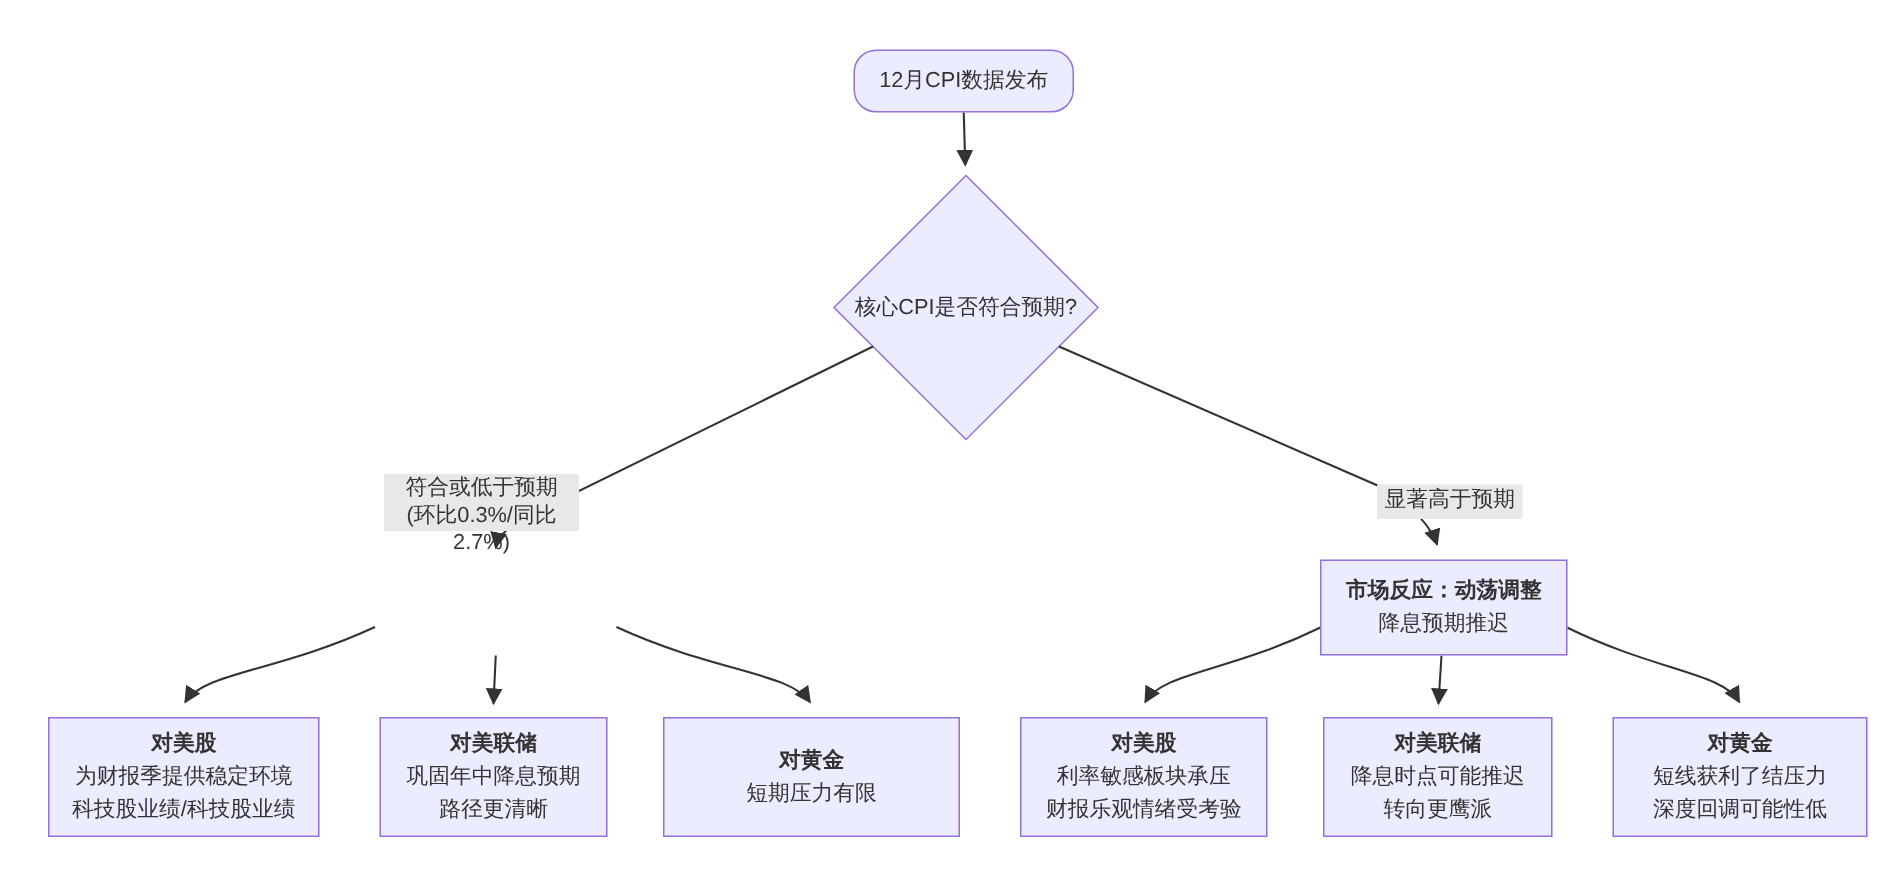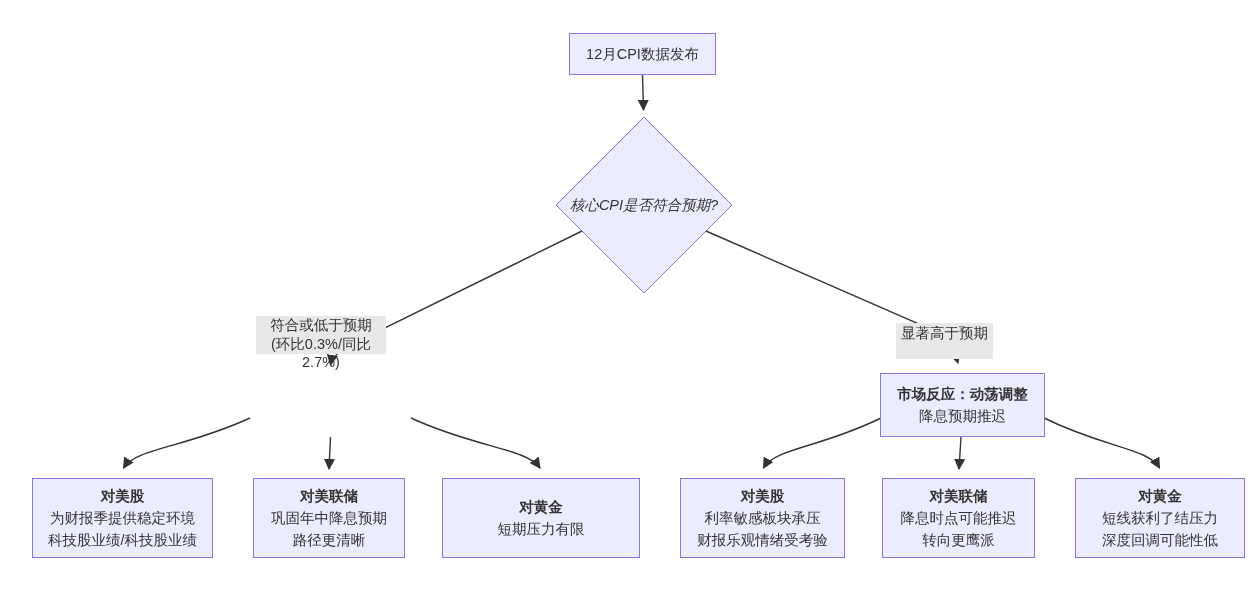--- a/index.html
+++ b/index.html
@@ -41,21 +41,20 @@
   .node .title { font-weight: bold; }
   .diamond-label {
     position: absolute;
     left: 556px;
     top: 195px;
     width: 176px;
     text-align: center;
     font-size: 14.5px;
     line-height: 20px;
     color: var(--text);
-    font-style: italic;
   }
   .edge-label {
     position: absolute;
     box-sizing: border-box;
     background: var(--edge-label-bg);
     text-align: center;
     font-size: 14.5px;
     line-height: 18.5px;
     padding: 0 2px;
     color: var(--text);
@@ -83,31 +82,31 @@
 
     <path class="edge-path" d="M 250,418 C 185,448 136,448 123.5,468" marker-end="url(#arrow)"></path>
     <path class="edge-path" d="M 330.5,437 L 329,469" marker-end="url(#arrow)"></path>
     <path class="edge-path" d="M 411,418 C 476,448 526,448 540,468" marker-end="url(#arrow)"></path>
 
     <path class="edge-path" d="M 881,418 C 820,448 775,448 763.5,468" marker-end="url(#arrow)"></path>
     <path class="edge-path" d="M 961,437 L 959,469" marker-end="url(#arrow)"></path>
     <path class="edge-path" d="M 1044,418 C 1105,448 1148,448 1159.5,468" marker-end="url(#arrow)"></path>
   </svg>
 
-  <div class="node" style="left:569px; top:33px; width:147px; height:42px;">
+  <div class="node" style="left:569px; top:33px; width:147px; height:42px;border-radius:15px;">
     <span>12月CPI数据发布</span>
   </div>
 
   <div class="diamond-label">核心CPI是否符合预期?</div>
 
   <div class="edge-label" style="left:256px; top:316px; width:130px; height:38px;">
     <div>符合或低于预期</div>
     <div>(环比0.3%/同比2.7%)</div>
   </div>
-  <div class="edge-label" style="left:896px; top:323px; width:97px; height:36px; line-height:21px;">显著高于预期</div>
+  <div class="edge-label" style="left:918px; top:323px; width:97px; height:23px; line-height:21px;">显著高于预期</div>
 
   <div class="node" style="left:880px; top:373px; width:165px; height:64px;text-align:right;">
     <div class="title">市场反应：动荡调整</div>
     <div>降息预期推迟</div>
   </div>
 
   <div class="node" style="left:32px; top:478px; width:181px; height:80px;">
     <div class="title">对美股</div>
     <div>为财报季提供稳定环境</div>
     <div>科技股业绩/科技股业绩</div>

